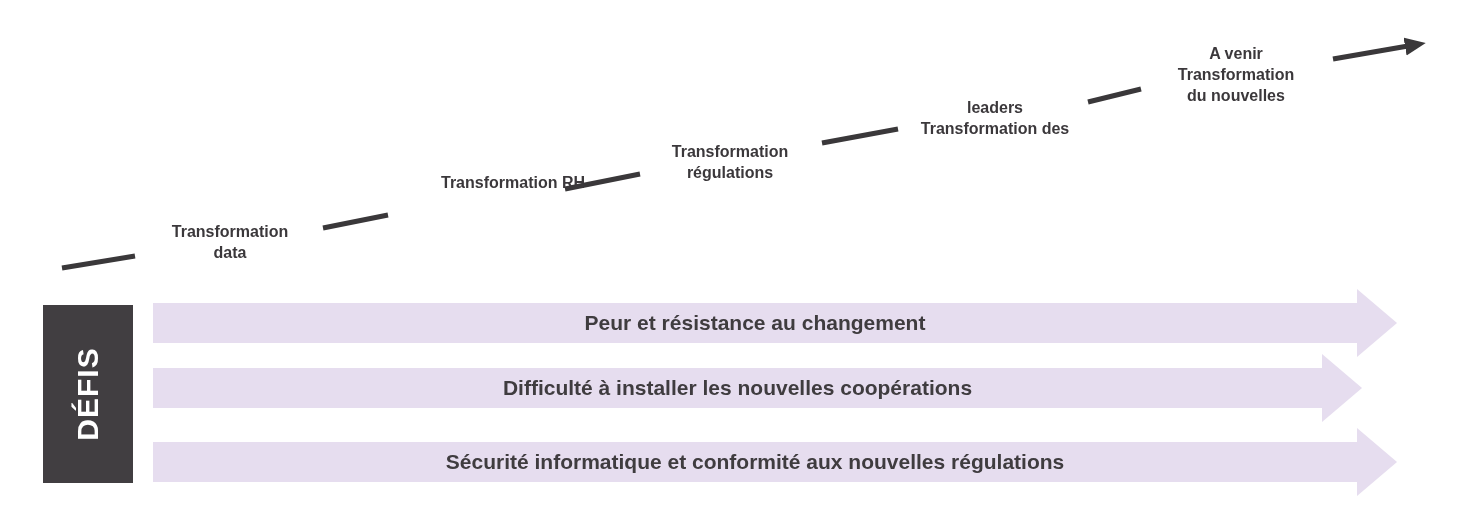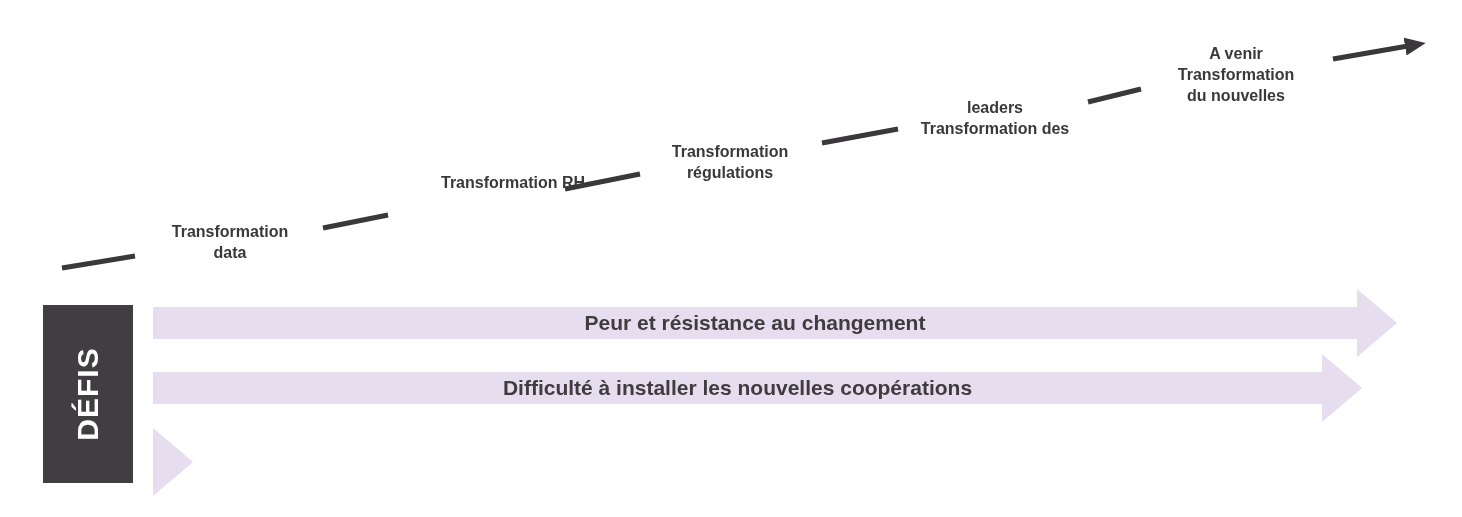--- a/index.html
+++ b/index.html
@@ -49,21 +49,21 @@
 
   .challenge {
     position: absolute;
     left: 153px;
     height: 68px;
     display: flex;
     align-items: center;
   }
   .challenge .bar {
     flex: 1;
-    height: 32px;
+    height: 40px;
     background: var(--accent-purple, #e6ddef);
     display: flex;
     align-items: center;
     justify-content: center;
   }
   .challenge .head {
     width: 0;
     height: 0;
     border-top: 34px solid transparent;
     border-bottom: 34px solid transparent;
@@ -135,16 +135,19 @@
   </div>
 
   <div class="challenge" id="challenge-2">
     <div class="bar">
       <span class="bar-label">Difficulté à installer les nouvelles coopérations</span>
     </div>
     <div class="head"></div>
   </div>
 
   <div class="challenge" id="challenge-3">
+    <div class="bar">
+      <span class="bar-label">Sécurité informatique et conformité aux nouvelles régulations</span>
+    </div>
     <div class="head"></div>
   </div>
 
 </div>
 
 </body></html>

